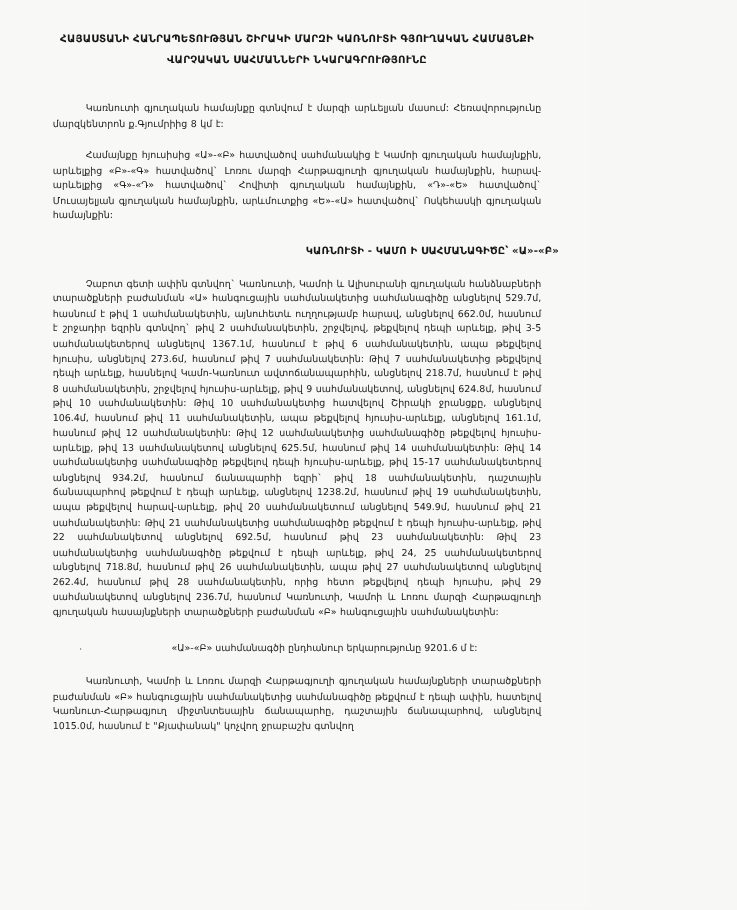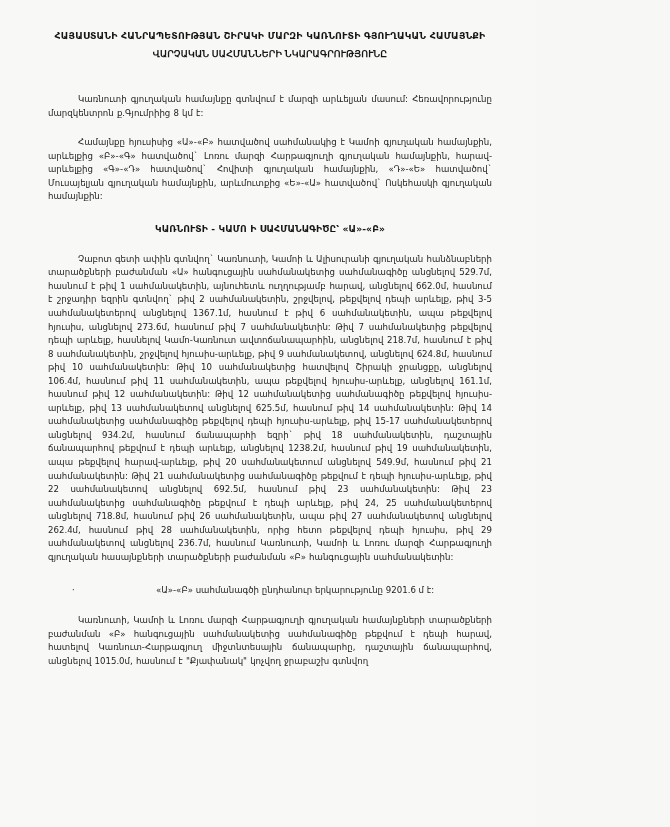--- a/index.html
+++ b/index.html
@@ -30,24 +30,23 @@
     text-align: center;
     font-size: 9.3px;
     letter-spacing: 0.2px;
     line-height: 19px;
     font-weight: 700;
     color: #161616;
     margin: 0 6px;
   }
   .doc-title .line2 {
     display: block;
-    font-family: Liberation Serif, serif;
   }
   .section-heading {
-    text-align: center;
+    text-align: right;
     font-size: 9.2px;
     font-weight: 700;
     line-height: 17px;
     margin: 11px 0 3px 0;
     color: #161616;
     letter-spacing: 0.1px;
   }
   p.body-par {
     text-align: justify;
     text-justify: inter-word;
@@ -107,16 +106,16 @@
     <p class="body-par">Չաբոտ գետի ափին գտնվող` Կառնուտի, Կամոի և Ալիսուրանի գյուղական հանձնաբների տարածքների բաժանման «Ա» հանգուցային սահմանակետից սահմանագիծը անցնելով 529.7մ, հասնում է թիվ 1 սահմանակետին, այնուհետև ուղղությամբ հարավ, անցնելով 662.0մ, հասնում է շրջադիր եզրին գտնվող` թիվ 2 սահմանակետին, շրջվելով, թեքվելով դեպի արևելք, թիվ 3-5 սահմանակետերով անցնելով 1367.1մ, հասնում է թիվ 6 սահմանակետին, ապա թեքվելով հյուսիս, անցնելով 273.6մ, հասնում թիվ 7 սահմանակետին: Թիվ 7 սահմանակետից թեքվելով դեպի արևելք, հասնելով Կամո-Կառնուտ ավտոճանապարհին, անցնելով 218.7մ, հասնում է թիվ 8 սահմանակետին, շրջվելով հյուսիս-արևելք, թիվ 9 սահմանակետով, անցնելով 624.8մ, հասնում թիվ 10 սահմանակետին: Թիվ 10 սահմանակետից հատվելով Շիրակի ջրանցքը, անցնելով 106.4մ, հասնում թիվ 11 սահմանակետին, ապա թեքվելով հյուսիս-արևելք, անցնելով 161.1մ, հասնում թիվ 12 սահմանակետին: Թիվ 12 սահմանակետից սահմանագիծը թեքվելով հյուսիս-արևելք, թիվ 13 սահմանակետով անցնելով 625.5մ, հասնում թիվ 14 սահմանակետին: Թիվ 14 սահմանակետից սահմանագիծը թեքվելով դեպի հյուսիս-արևելք, թիվ 15-17 սահմանակետերով անցնելով 934.2մ, հասնում ճանապարհի եզրի` թիվ 18 սահմանակետին, դաշտային ճանապարհով թեքվում է դեպի արևելք, անցնելով 1238.2մ, հասնում թիվ 19 սահմանակետին, ապա թեքվելով հարավ-արևելք, թիվ 20 սահմանակետում անցնելով 549.9մ, հասնում թիվ 21 սահմանակետին: Թիվ 21 սահմանակետից սահմանագիծը թեքվում է դեպի հյուսիս-արևելք, թիվ 22 սահմանակետով անցնելով 692.5մ, հասնում թիվ 23 սահմանակետին: Թիվ 23 սահմանակետից սահմանագիծը թեքվում է դեպի արևելք, թիվ 24, 25 սահմանակետերով անցնելով 718.8մ, հասնում թիվ 26 սահմանակետին, ապա թիվ 27 սահմանակետով անցնելով 262.4մ, հասնում թիվ 28 սահմանակետին, որից հետո թեքվելով դեպի հյուսիս, թիվ 29 սահմանակետով անցնելով 236.7մ, հասնում Կառնուտի, Կամոի և Լոռու մարզի Հարթագյուղի գյուղական հասայնքների տարածքների բաժանման «Բ» հանգուցային սահմանակետին:</p>
 
     <div class="gap-xs"></div>
 
     <div class="bullet-row">
       <span class="bullet-dot">·</span>
       <span class="bullet-text">«Ա»-«Բ» սահմանագծի ընդհանուր երկարությունը 9201.6 մ է:</span>
     </div>
 
 
-    <p class="body-par last-par">Կառնուտի, Կամոի և Լոռու մարզի Հարթագյուղի գյուղական համայնքների տարածքների բաժանման «Բ» հանգուցային սահմանակետից սահմանագիծը թեքվում է դեպի հարավ, հատելով Կառնուտ-Հարթագյուղ միջտնտեսային ճանապարհը, դաշտային ճանապարհով, անցնելով 1015.0մ, հասնում է "Քյափանակ" կոչվող ջրաբաշխ գտնվող</p>
+    <p class="body-par last-par">Կառնուտի, Կամոի և Լոռու մարզի Հարթագյուղի գյուղական համայնքների տարածքների բաժանման «Բ» հանգուցային սահմանակետից սահմանագիծը թեքվում է դեպի ափին, հատելով Կառնուտ-Հարթագյուղ միջտնտեսային ճանապարհը, դաշտային ճանապարհով, անցնելով 1015.0մ, հասնում է "Քյափանակ" կոչվող ջրաբաշխ գտնվող</p>
 
   </div>
 </div>
 
 </body></html>

